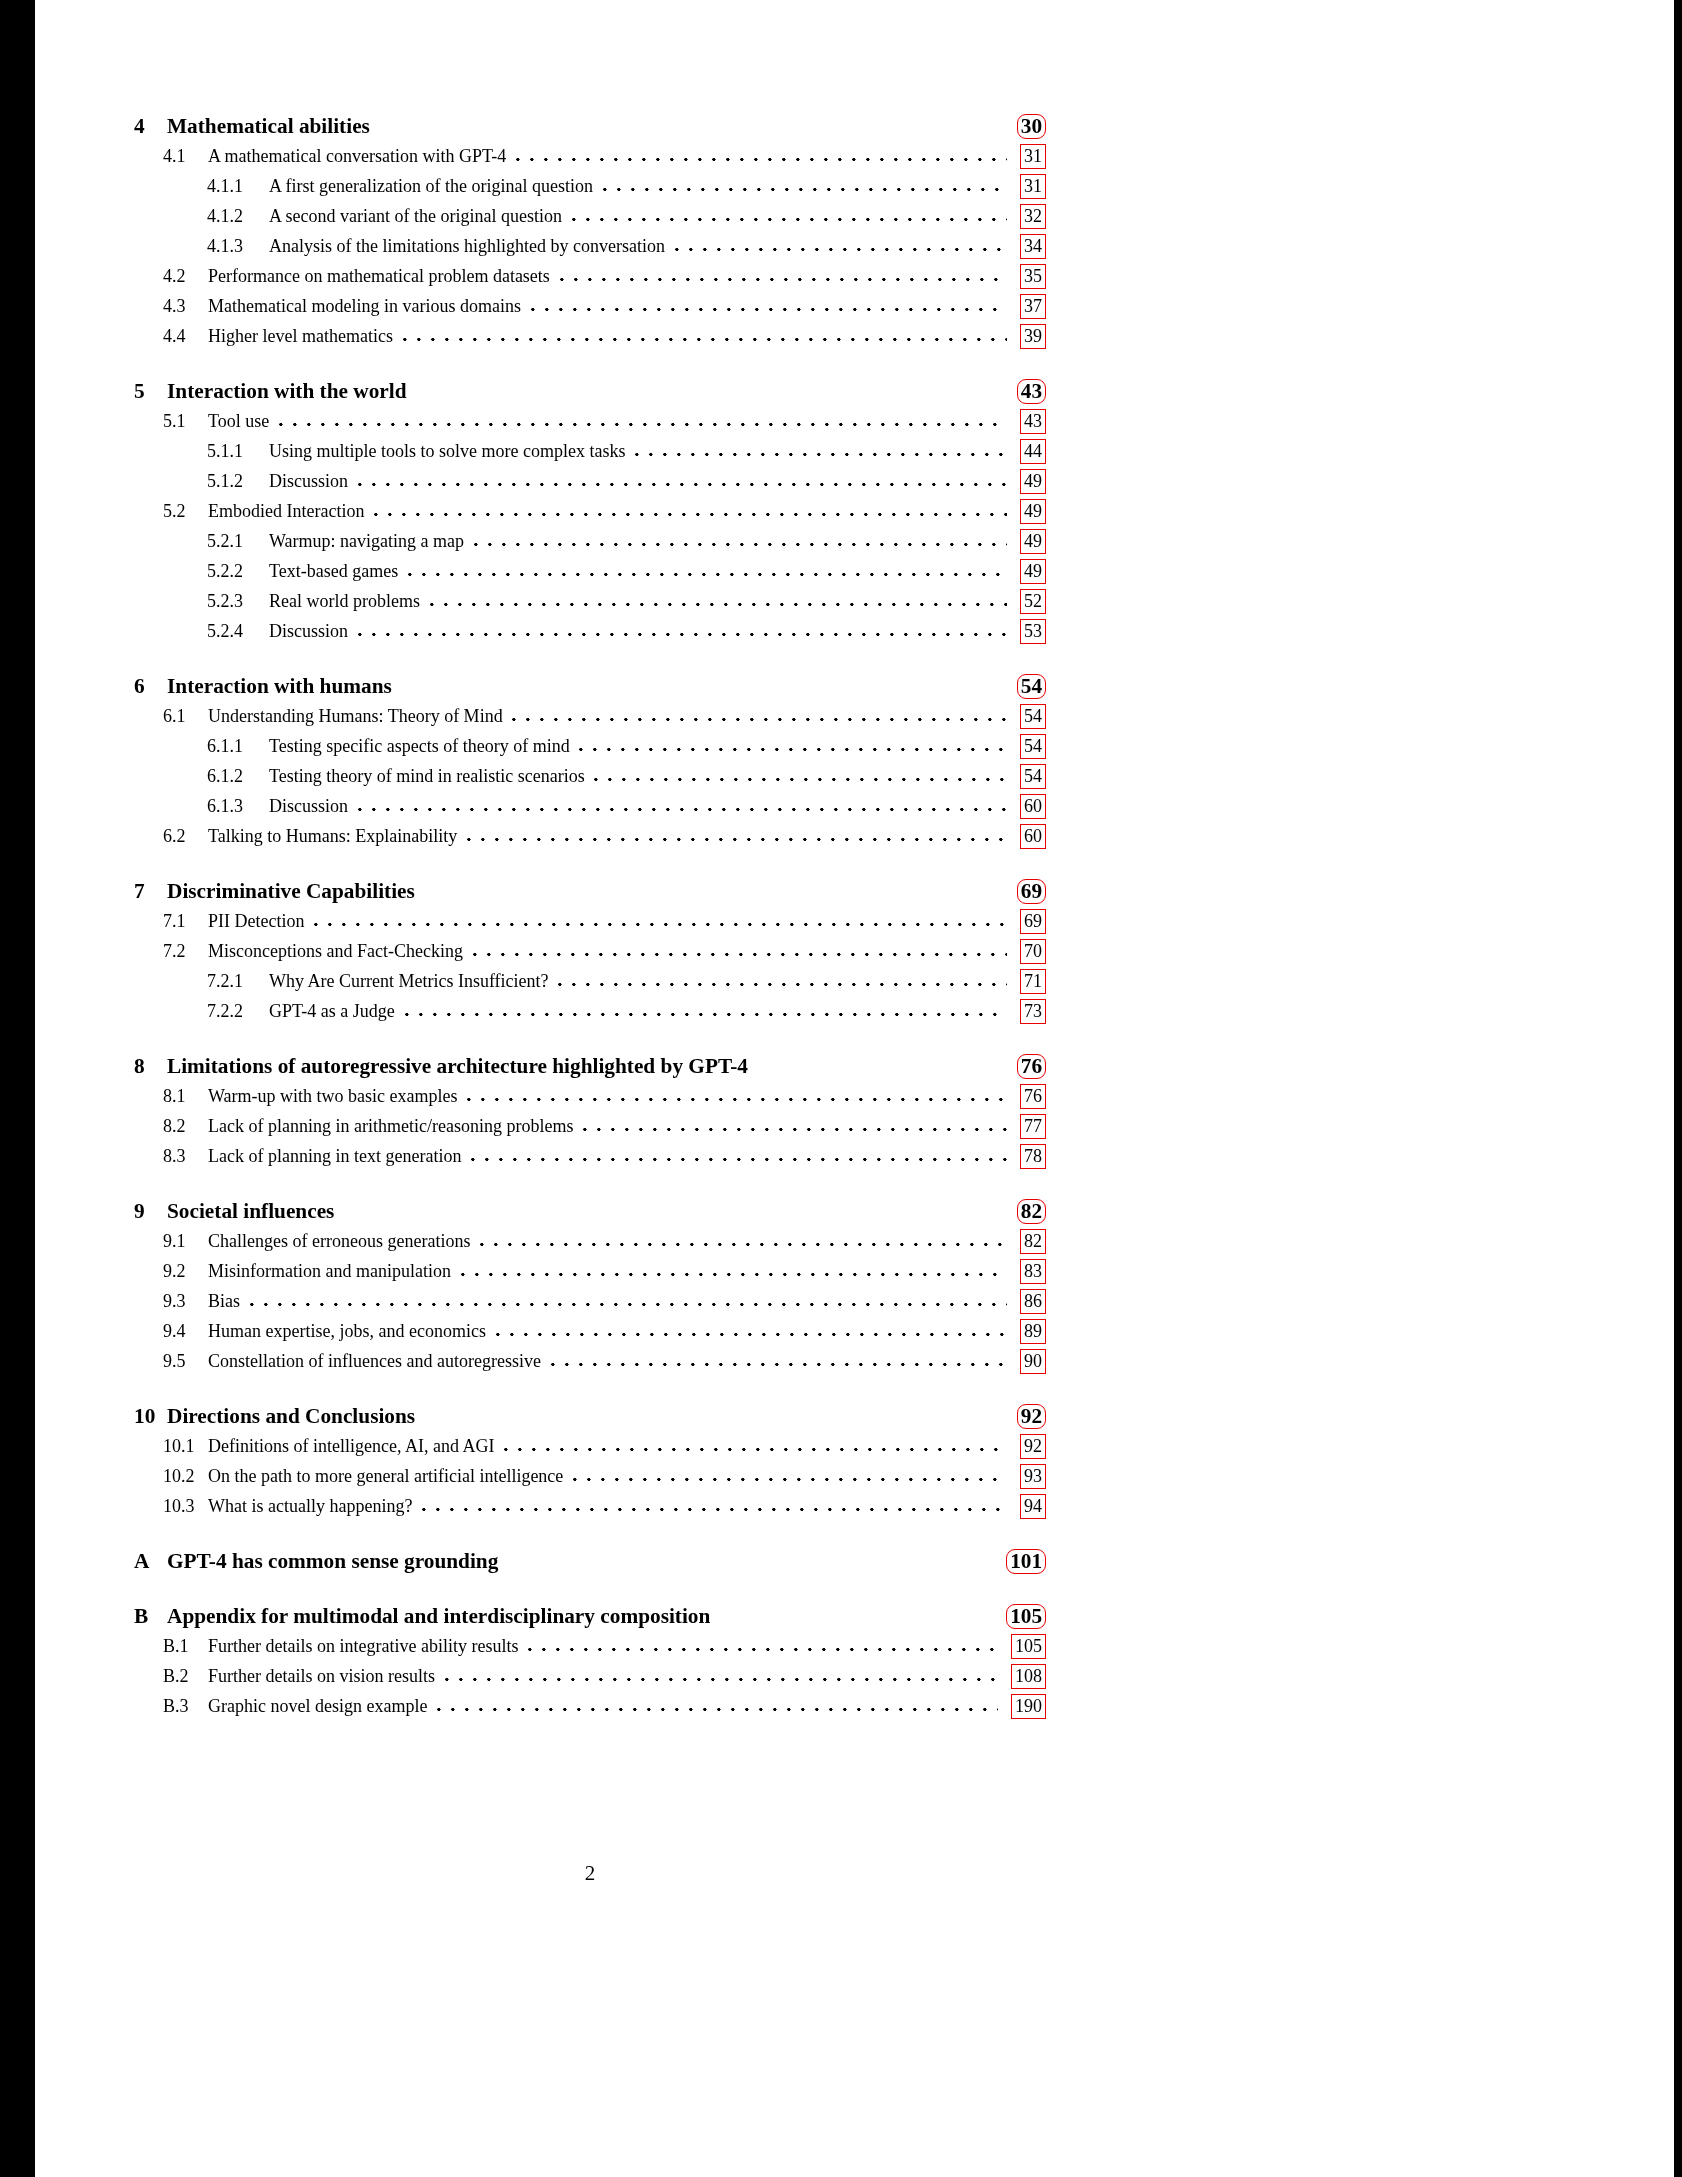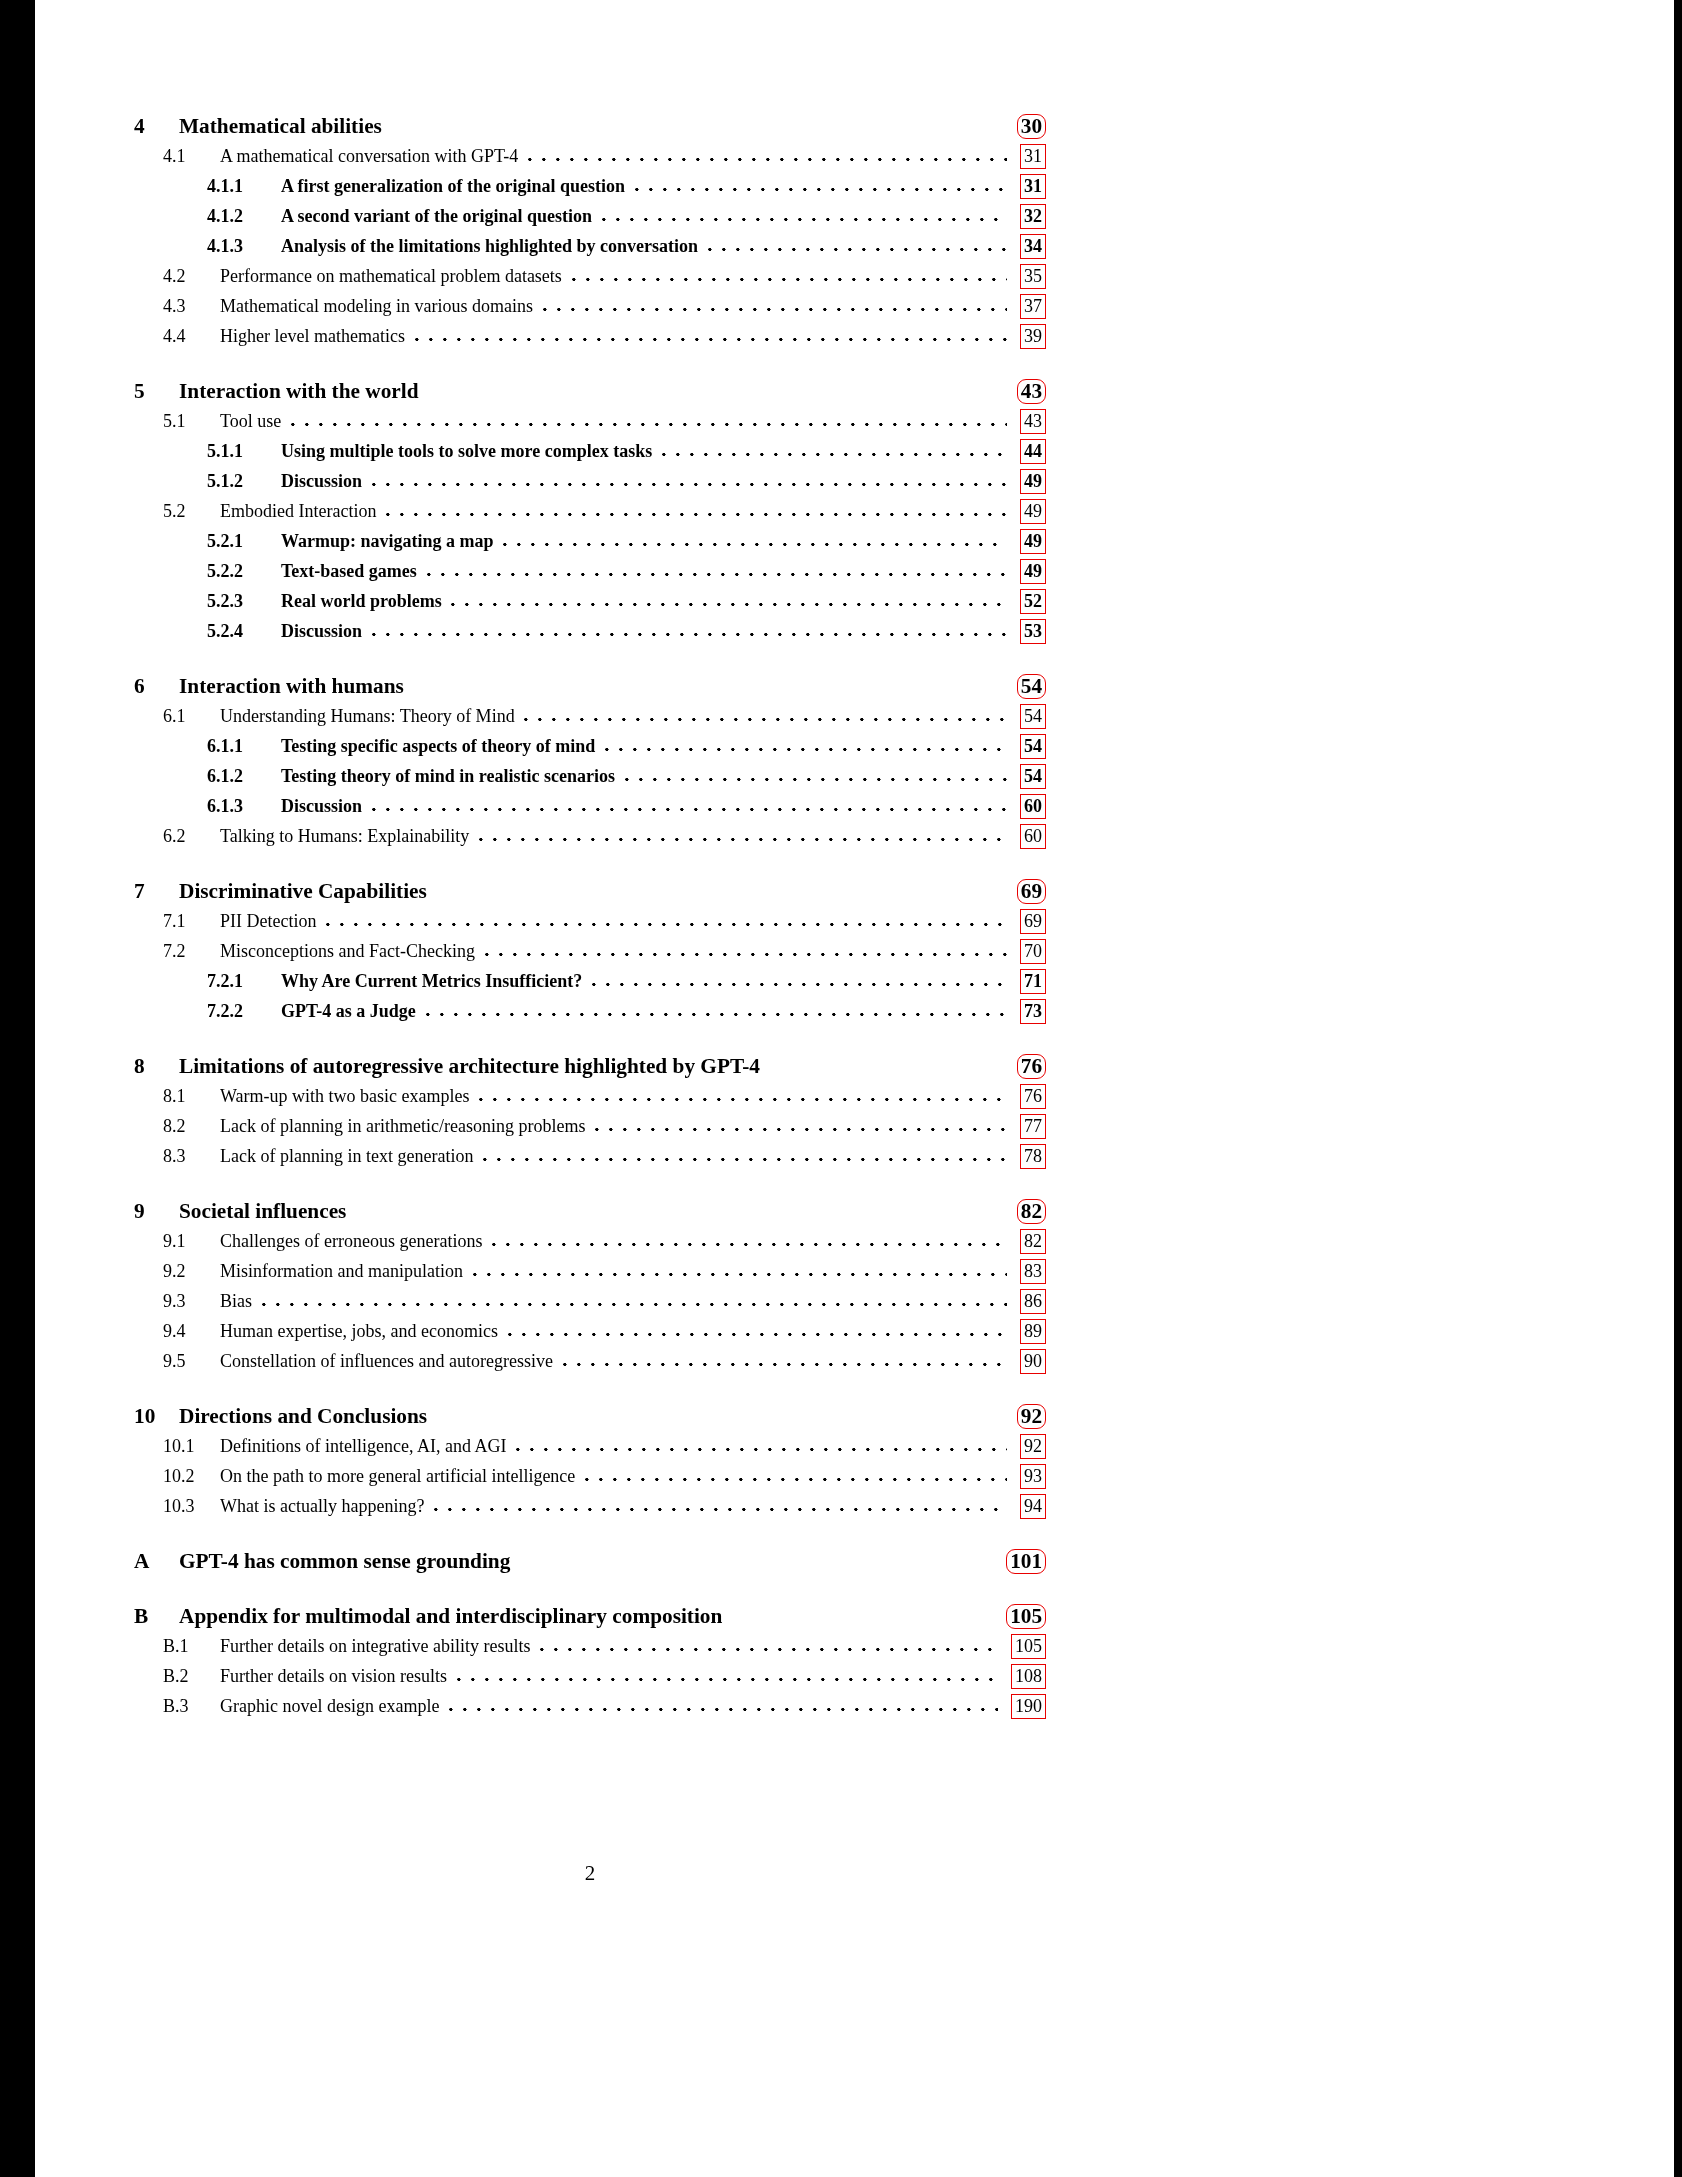--- a/index.html
+++ b/index.html
@@ -28,23 +28,23 @@
     align-items:baseline;
     font-size:18px;
     line-height:30px;
     white-space:nowrap;
   }
   .toc-row.head { font-size:21.3px; font-weight:700; }
 
   .num   { flex:none; }
   .l0 .num { width:33px; }
   .l1 { padding-left:29px; }  .l1 .num { width:45px; }
-  .l2 { padding-left:73px;font-weight:bold; }  .l2 .num { width:62px; }
-
-  .title { flex:none; padding-right:7.8px;margin-left:12px; }
+  .l2 { padding-left:73px; }  .l2 .num { width:62px; }
+
+  .title { flex:none; padding-right:7.8px; }
 
   .dots {
     flex:1 1 auto;
     height:4.9px;
     margin:0 11.6px 0 1.9px;
     background-image:radial-gradient(circle at 1.9px 2.4px, #000 1.5px, transparent 1.8px);
     background-size:14px 4.9px;
     background-repeat:repeat-x;
     background-position:left bottom;
     min-width:13.6px;

